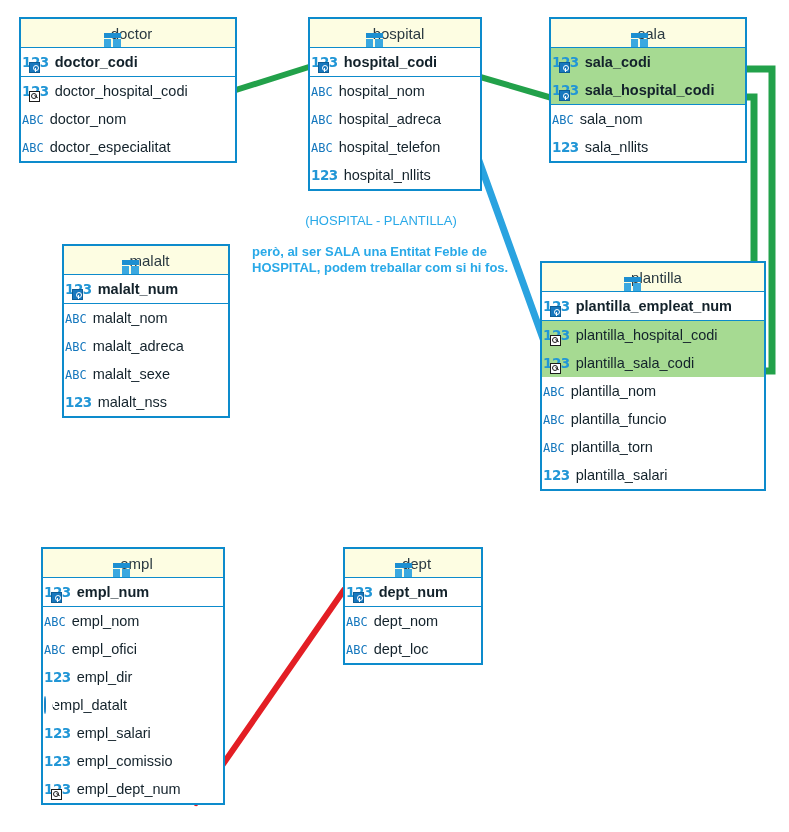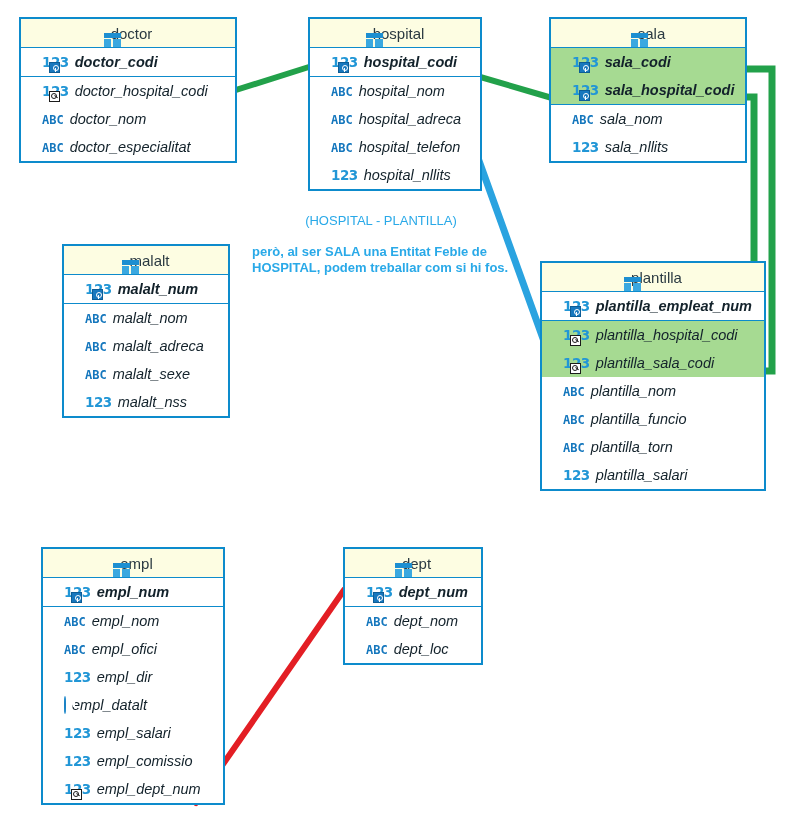--- a/index.html
+++ b/index.html
@@ -40,28 +40,28 @@
     color: #2b3a42;
   }
   .entity .pk-section {
     border-bottom: 1px solid #0d8bcc;
   }
   .attr {
     display: flex;
     align-items: center;
     gap: 6px;
     height: 28px;
-    padding-left: 21px;
+    padding-left: 1px;
     font-size: 14.5px;
     color: #13222b;
     white-space: nowrap;
   }
   .attr.bold { font-weight: bold; }
   .attr.hl { background: #a6da92; }
-  .attr-name { line-height: 1; font-style: italic; }
+  .attr-name { line-height: 1; }
   .icon { flex: 0 0 auto; display: inline-block; }
 
   
   .tbl-glyph { width: 17px; height: 14px; position: relative; }
   .tbl-glyph i {
     position: absolute; background: #3aa8e0; display: block;
   }
   .tbl-glyph .r1 { left:0; top:0; width:17px; height:5px; background:#1d8fd1; }
   .tbl-glyph .c1 { left:0; top:6px; width:7px; height:8px; }
   .tbl-glyph .c2 { left:9px; top:6px; width:8px; height:8px; }
@@ -111,21 +111,21 @@
     width: 3.5px; height: 1.4px;
     background: #1b1b1b;
     transform: rotate(40deg);
   }
 
   
   .abc {
     width: 24px;
     font-family: "DejaVu Sans Mono", monospace;
     font-size: 12px;
-    font-weight: bold;
+    font-weight: normal;
     color: #1577bd;
     letter-spacing: 0px;
     line-height: 14px;
   }
 
   
   .clock {
     width: 18px; height: 18px;
     border-radius: 50%;
     background: #2f9fe0;

